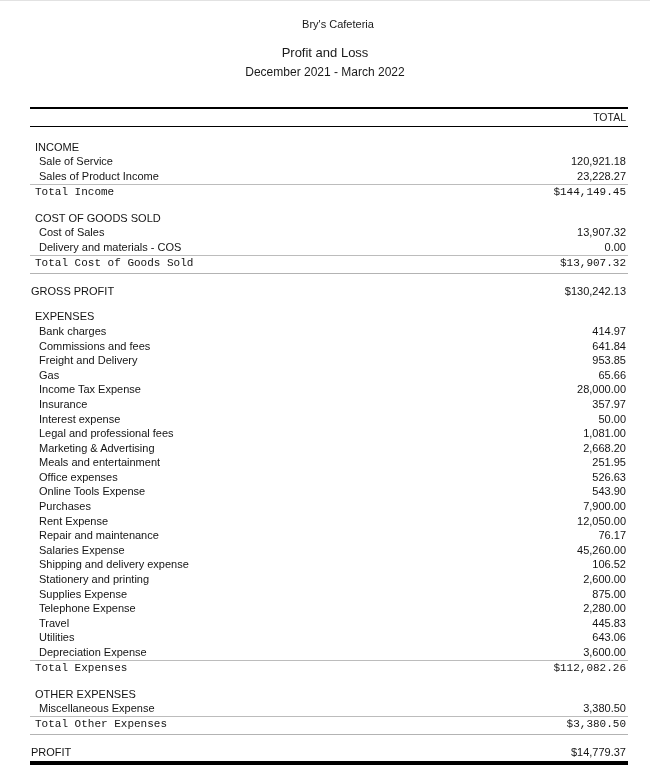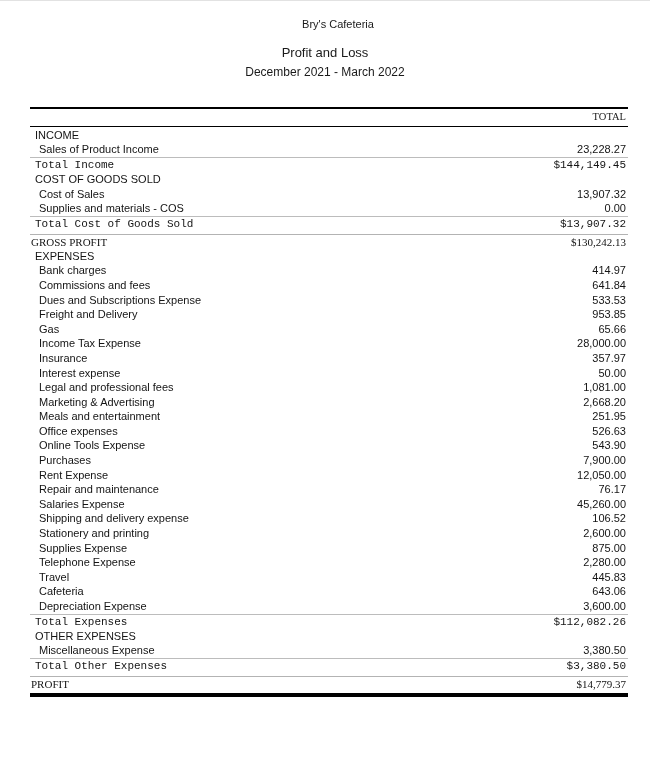--- a/index.html
+++ b/index.html
@@ -23,39 +23,38 @@
   }
   .table-head {
     display: flex;
     justify-content: flex-end;
     border-top: 2px solid #000000;
     border-bottom: 1px solid #000000;
     font-size: 10.5px;
     line-height: 12px;
     padding: 2px 2px 3px 0;
     color: #1a1a1a;
-    font-family: Liberation Serif, serif;
   }
   .table-body { padding-top: 1px; }
   .row {
     display: flex;
     justify-content: space-between;
     align-items: center;
     min-height: 14.6px;
     font-size: 11px;
     line-height: 13px;
     color: #141414;
   }
   .row .label { white-space: nowrap; padding-left: 1px; }
   .row .amount { white-space: nowrap; text-align: right; padding-right: 2px; }
   .row.indent-1 .label { padding-left: 5px; }
   .row.indent-2 .label { padding-left: 9px; }
-  .row.section { margin-top: 0; }
+  .row.section { margin-top: 12px; }
   .row.total { border-top: 1px solid #bcbcbc; padding-top: 1px; font-family: Liberation Mono, monospace; }
-  .row.summary { border-top: 1px solid #b3b3b3; margin-top: 3px; padding-top: 1px; font-family: Liberation Serif, serif; }
+  .row.summary { border-top: 1px solid #b3b3b3; margin-top: 3px; padding-top: 11px; }
   .bottom-double-rule {
     margin-top: 2px;
     height: 2px;
     border-top: 2px solid #000000;
     border-bottom: 2px solid #000000;
   }
 </style>
 </head>
 <body>
 
@@ -68,37 +67,41 @@
 <main class="report-table">
   <div class="table-head">
     <span>TOTAL</span>
   </div>
   <div class="table-body">
       <div class="row section indent-1">
         <span class="label">INCOME</span>
         <span class="amount"></span>
       </div>
       <div class="row detail indent-2">
+        <span class="label">Sale of Service</span>
+        <span class="amount">120,921.18</span>
+      </div>
+      <div class="row detail indent-2">
         <span class="label">Sales of Product Income</span>
         <span class="amount">23,228.27</span>
       </div>
       <div class="row total indent-1">
         <span class="label">Total Income</span>
         <span class="amount">$144,149.45</span>
       </div>
       <div class="row section indent-1">
         <span class="label">COST OF GOODS SOLD</span>
         <span class="amount"></span>
       </div>
       <div class="row detail indent-2">
         <span class="label">Cost of Sales</span>
         <span class="amount">13,907.32</span>
       </div>
       <div class="row detail indent-2">
-        <span class="label">Supplies and materials - COS</span>
+        <span class="label">Delivery and materials - COS</span>
         <span class="amount">0.00</span>
       </div>
       <div class="row total indent-1">
         <span class="label">Total Cost of Goods Sold</span>
         <span class="amount">$13,907.32</span>
       </div>
       <div class="row summary indent-0">
         <span class="label">GROSS PROFIT</span>
         <span class="amount">$130,242.13</span>
       </div>
@@ -108,24 +111,20 @@
       </div>
       <div class="row detail indent-2">
         <span class="label">Bank charges</span>
         <span class="amount">414.97</span>
       </div>
       <div class="row detail indent-2">
         <span class="label">Commissions and fees</span>
         <span class="amount">641.84</span>
       </div>
       <div class="row detail indent-2">
-        <span class="label">Dues and Subscriptions Expense</span>
-        <span class="amount">533.53</span>
-      </div>
-      <div class="row detail indent-2">
         <span class="label">Freight and Delivery</span>
         <span class="amount">953.85</span>
       </div>
       <div class="row detail indent-2">
         <span class="label">Gas</span>
         <span class="amount">65.66</span>
       </div>
       <div class="row detail indent-2">
         <span class="label">Income Tax Expense</span>
         <span class="amount">28,000.00</span>
@@ -188,21 +187,21 @@
       </div>
       <div class="row detail indent-2">
         <span class="label">Telephone Expense</span>
         <span class="amount">2,280.00</span>
       </div>
       <div class="row detail indent-2">
         <span class="label">Travel</span>
         <span class="amount">445.83</span>
       </div>
       <div class="row detail indent-2">
-        <span class="label">Cafeteria</span>
+        <span class="label">Utilities</span>
         <span class="amount">643.06</span>
       </div>
       <div class="row detail indent-2">
         <span class="label">Depreciation Expense</span>
         <span class="amount">3,600.00</span>
       </div>
       <div class="row total indent-1">
         <span class="label">Total Expenses</span>
         <span class="amount">$112,082.26</span>
       </div>

